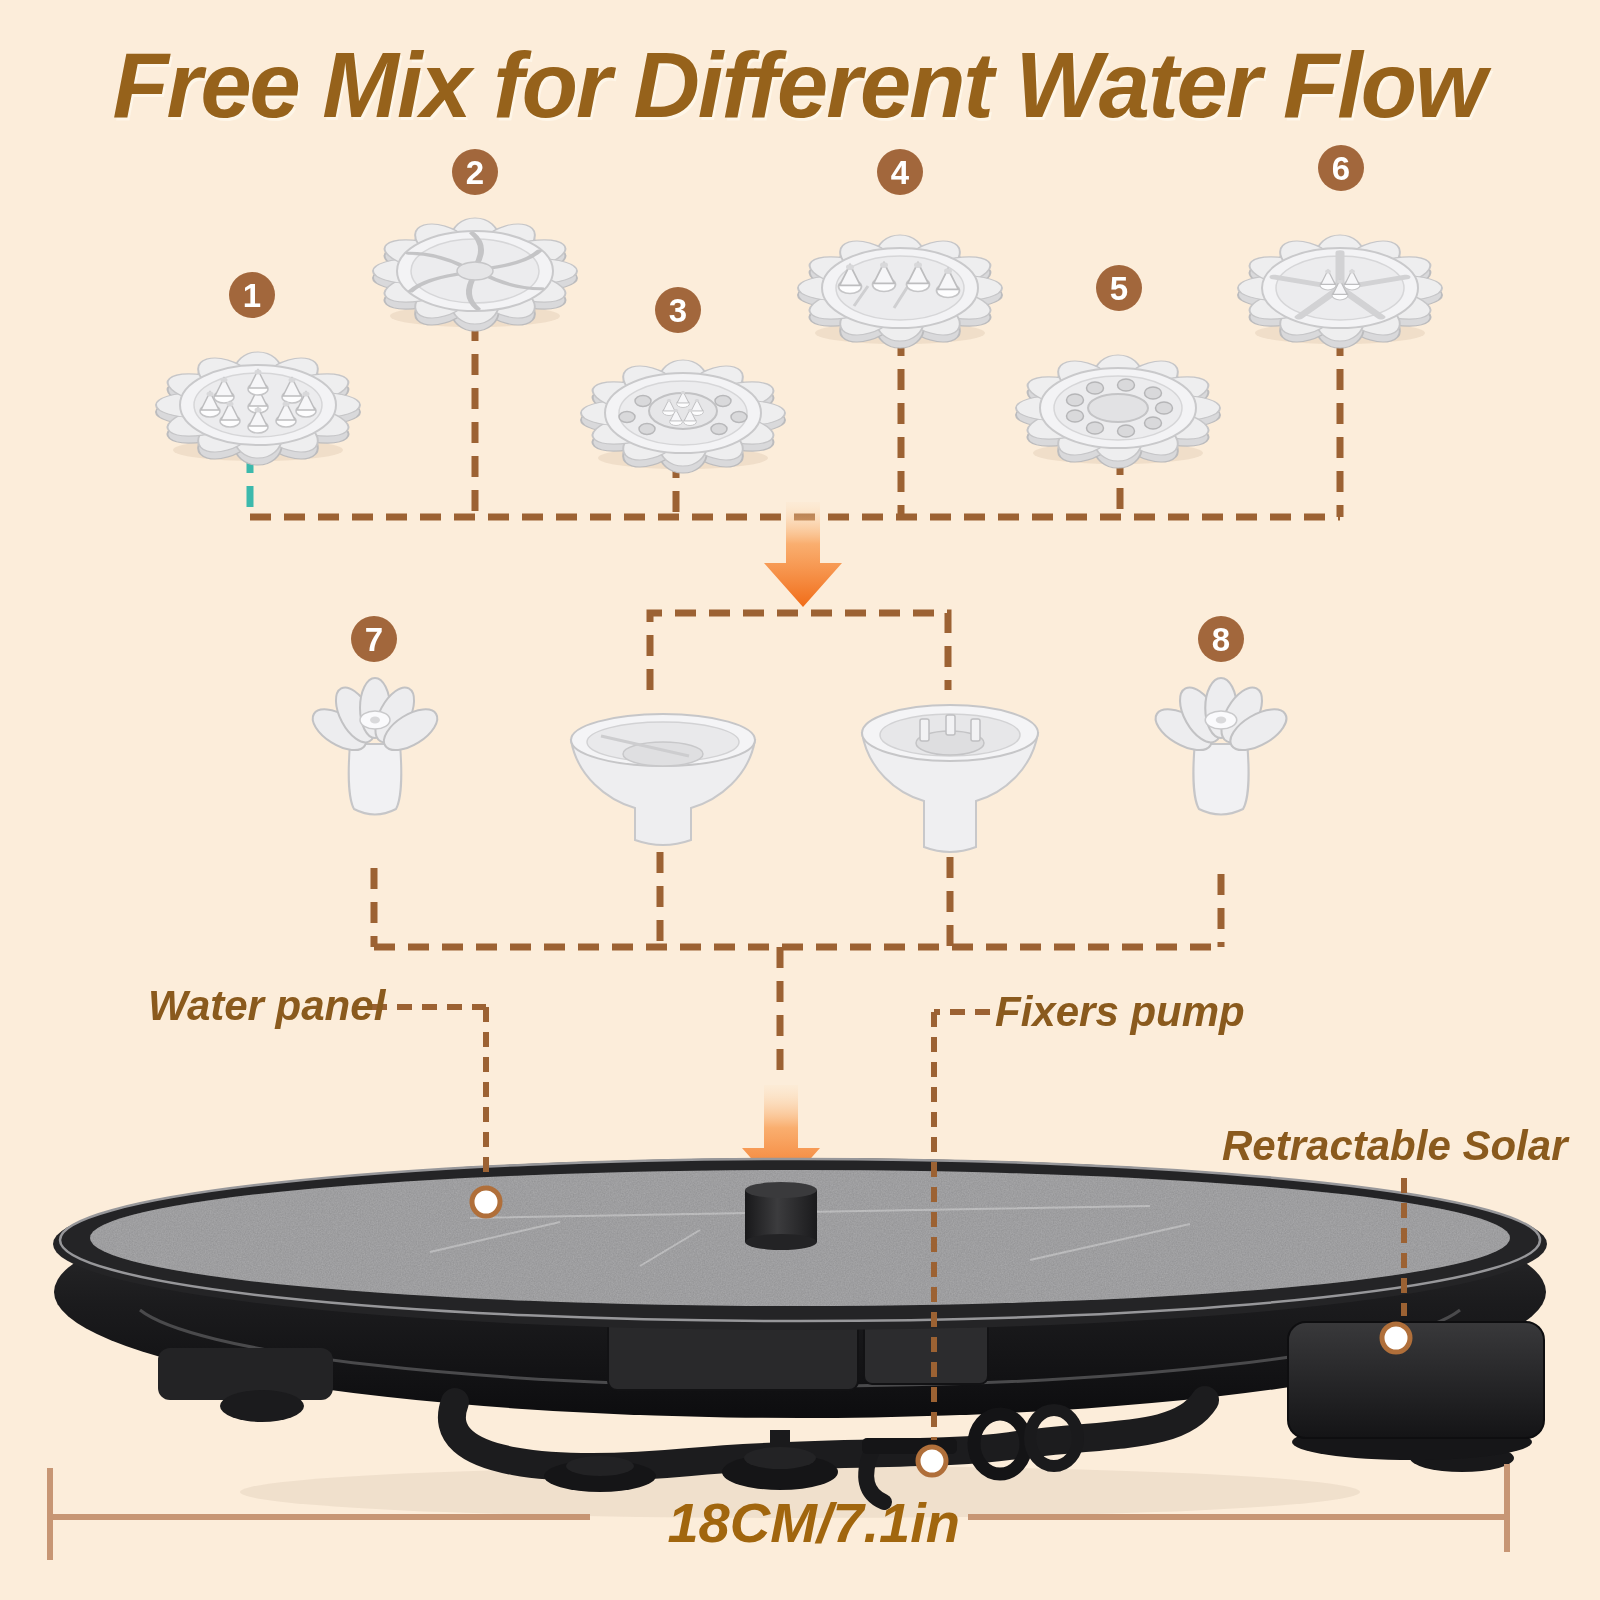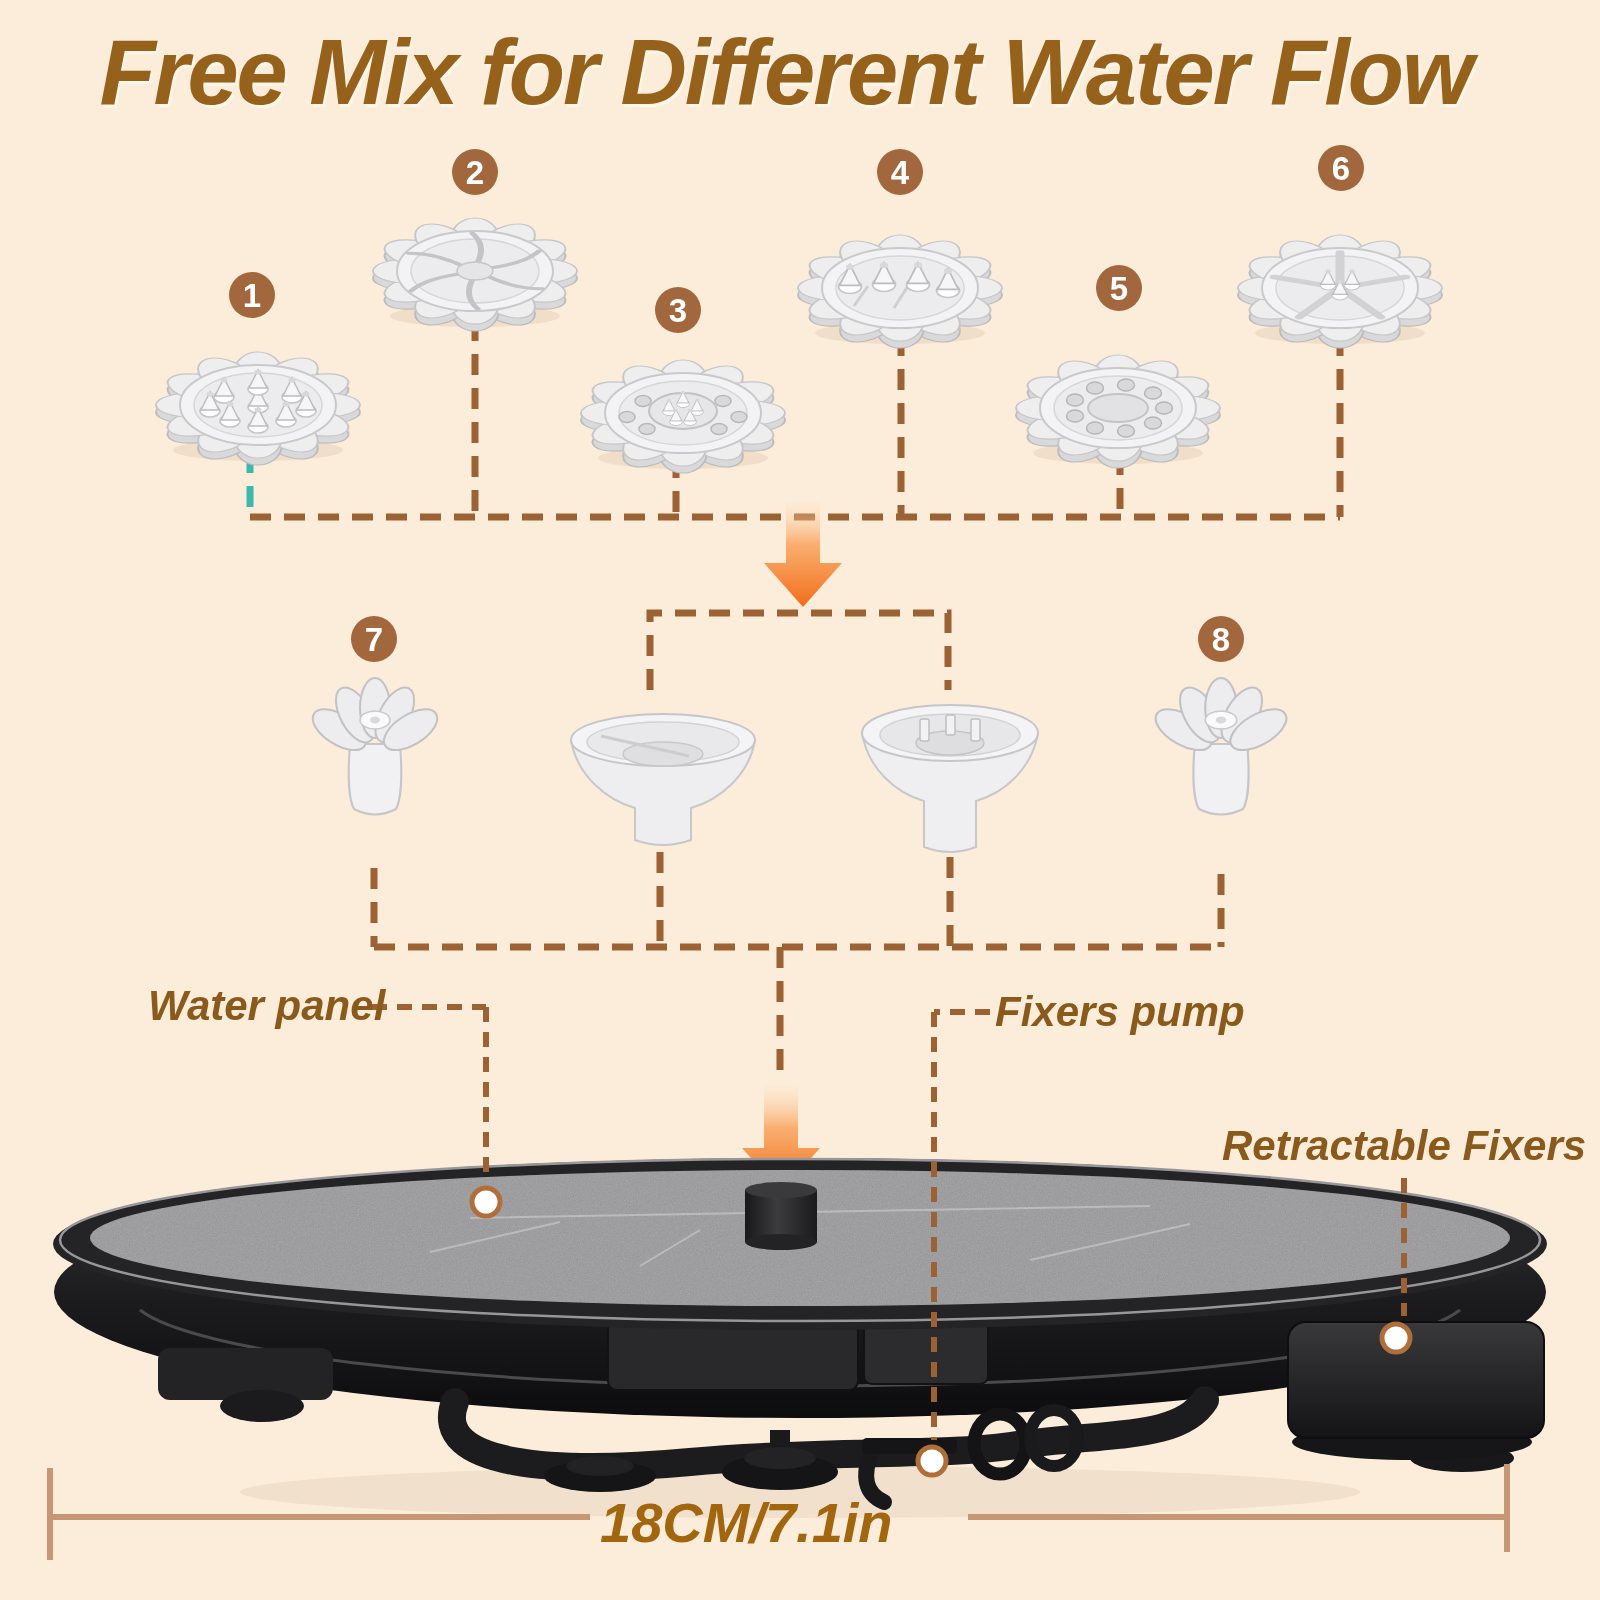--- a/index.html
+++ b/index.html
@@ -3,36 +3,36 @@
 <meta charset="utf-8">
 <style>
   html,body{margin:0;padding:0;}
   .stage{
     position:relative;width:1600px;height:1600px;overflow:hidden;
     background:#fcedda;
     font-family:"Liberation Sans", sans-serif;
   }
   .scene{position:absolute;left:0;top:0;width:1600px;height:1600px;}
   .title{
-    position:absolute;left:0;top:20px;width:1571px;margin:0;
+    position:absolute;left:0;top:20px;width:1571px;margin:13px;
     text-align:center;font-size:92px;font-weight:bold;font-style:italic;
     letter-spacing:-2px;color:#96621b;
     text-shadow:2px 3px 0 rgba(255,250,240,.65);
   }
   .badge{
     position:absolute;width:46px;height:46px;border-radius:50%;
     background:#a2673c;color:#ffffff;font-size:33px;font-weight:bold;
     line-height:47px;text-align:center;
   }
   .callout-label{
     position:absolute;font-size:42px;font-weight:bold;font-style:italic;
     color:#8a5a1d;white-space:nowrap;
   }
   .dimension-label{
-    position:absolute;left:600px;top:1490px;width:360px;text-align:left;
+    position:absolute;left:600px;top:1490px;width:360px;text-align:right;
     font-size:56px;font-weight:bold;font-style:italic;color:#a1660e;
     white-space:nowrap;
   }
 </style>
 </head>
 <body>
 
 <div class="stage">
 
   <svg class="scene" viewBox="0 0 1600 1600">
@@ -297,16 +297,16 @@
   <div class="badge" style="left:452px;top:149px;">2</div>
   <div class="badge" style="left:655px;top:287px;">3</div>
   <div class="badge" style="left:877px;top:149px;">4</div>
   <div class="badge" style="left:1096px;top:265px;">5</div>
   <div class="badge" style="left:1318px;top:145px;">6</div>
   <div class="badge" style="left:351px;top:616px;">7</div>
   <div class="badge" style="left:1198px;top:616px;">8</div>
 
   <div class="callout-label" style="left:148px;top:982px;">Water panel</div>
   <div class="callout-label" style="left:995px;top:988px;">Fixers pump</div>
-  <div class="callout-label" style="left:1222px;top:1122px;">Retractable Fixers</div>
+  <div class="callout-label" style="left:1222px;top:1122px;">Retractable Solar</div>
 
   <div class="dimension-label">18CM/7.1in</div>
 </div>
 
 </body></html>

